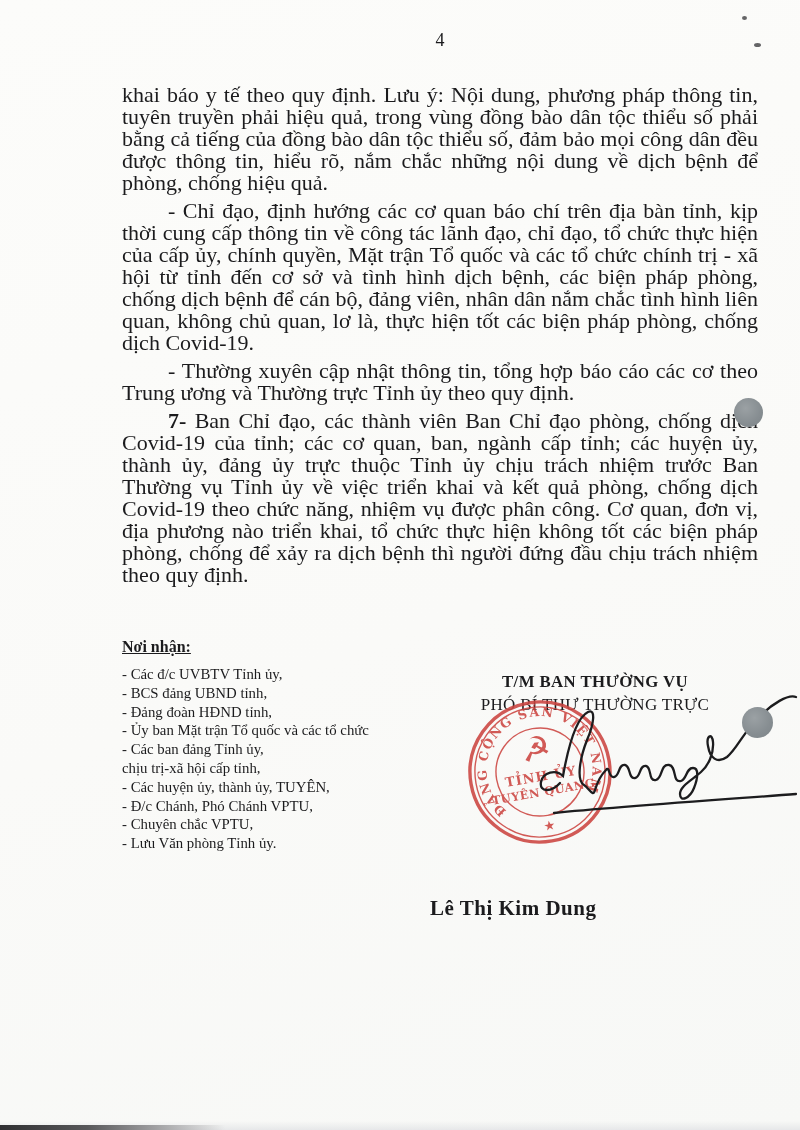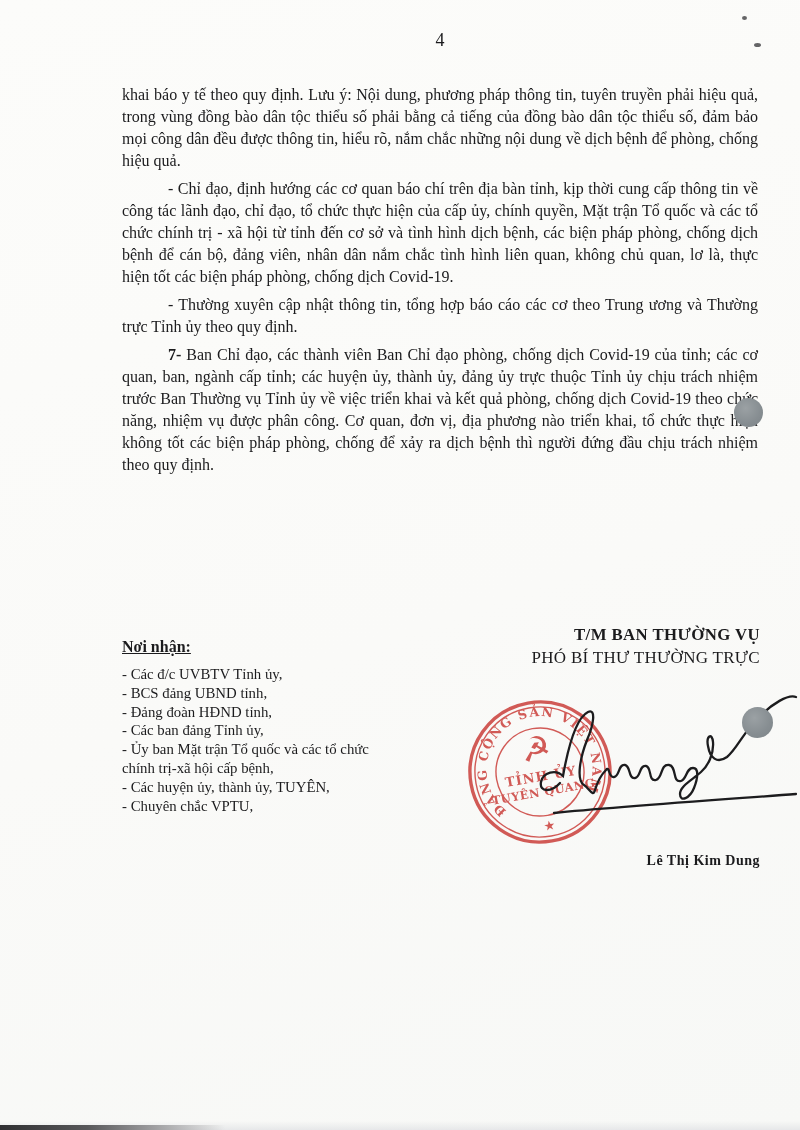--- a/index.html
+++ b/index.html
@@ -9,43 +9,43 @@
     background:linear-gradient(160deg,#fcfcfa 0%,#fafaf8 55%,#f7f8f6 100%);
     font-family:"Liberation Serif","DejaVu Serif",serif;
     color:#1b1b1d;
   }
   .page-number{
     position:absolute;top:30px;left:122px;width:636px;
     text-align:center;font-size:18px;
   }
   .body-text{
     position:absolute;top:84px;left:122px;width:636px;
-    font-size:16px;line-height:22px;
+    font-size:22px;line-height:22px;
   }
   .para{margin:0 0 6px 0;text-align:justify;}
   .para.indent{text-indent:46px;}
   .para b{font-weight:bold;}
   .recipients{
     position:absolute;top:638px;left:122px;width:300px;
   }
   .recipients-heading{
     font-size:16px;font-weight:bold;text-decoration:underline;
     margin-bottom:9px;
   }
   .recipient-line{
     font-size:14.8px;line-height:18.8px;
   }
   .sign-block{
-    position:absolute;top:625px;left:430px;width:330px;text-align:right;
+    position:absolute;top:672px;left:430px;width:330px;text-align:center;
   }
   .sign-authority{font-size:16.8px;font-weight:bold;letter-spacing:.4px;}
   .sign-title{font-size:17px;margin-top:3px;letter-spacing:.3px;}
   .signer-name{
-    position:absolute;top:853px;left:430px;width:330px;text-align:right;
-    font-size:14px;font-weight:bold;letter-spacing:.5px;
+    position:absolute;top:896px;left:430px;width:330px;text-align:left;
+    font-size:21px;font-weight:bold;letter-spacing:.5px;
   }
   .seal-area{position:absolute;top:630px;left:440px;width:360px;height:230px;z-index:3;pointer-events:none;}
   .punch-dot{
     position:absolute;border-radius:50%;z-index:5;
     background:radial-gradient(circle at 40% 35%, #9ba1a4 0%, #868d91 60%, #7c8387 100%);
   }
   .punch-dot.d1{left:734px;top:398px;width:29px;height:29px;}
   .punch-dot.d2{left:742px;top:707px;width:31px;height:31px;}
   .speck{position:absolute;background:#4a4a4c;border-radius:50%;opacity:.85;z-index:4;}
   .speck.s1{left:742px;top:16px;width:5px;height:4px;}
@@ -72,25 +72,27 @@
       <p class="para indent">- Thường xuyên cập nhật thông tin, tổng hợp báo cáo các cơ theo Trung ương và Thường trực Tỉnh ủy theo quy định.</p>
       <p class="para indent"><b>7-</b> Ban Chỉ đạo, các thành viên Ban Chỉ đạo phòng, chống dịch Covid-19 của tỉnh; các cơ quan, ban, ngành cấp tỉnh; các huyện ủy, thành ủy, đảng ủy trực thuộc Tỉnh ủy chịu trách nhiệm trước Ban Thường vụ Tỉnh ủy về việc triển khai và kết quả phòng, chống dịch Covid-19 theo chức năng, nhiệm vụ được phân công. Cơ quan, đơn vị, địa phương nào triển khai, tổ chức thực hiện không tốt các biện pháp phòng, chống để xảy ra dịch bệnh thì người đứng đầu chịu trách nhiệm theo quy định.</p>
     </div>
 
   <div class="recipients">
     <div class="recipients-heading">Nơi nhận:</div>
     <div>
         <div class="recipient-line">- Các đ/c UVBTV Tỉnh ủy,</div>
         <div class="recipient-line">- BCS đảng UBND tỉnh,</div>
         <div class="recipient-line">- Đảng đoàn HĐND tỉnh,</div>
+        <div class="recipient-line">- Ủy ban Mặt trận Tổ quốc và các tổ chức</div>
         <div class="recipient-line">- Các ban đảng Tỉnh ủy,</div>
-        <div class="recipient-line">- Ủy ban Mặt trận Tổ quốc và các tổ chức</div>
-        <div class="recipient-line">chính trị-xã hội cấp bệnh,</div>
+        <div class="recipient-line">chịu trị-xã hội cấp tỉnh,</div>
         <div class="recipient-line">- Các huyện ủy, thành ủy, TUYÊN,</div>
+        <div class="recipient-line">- Đ/c Chánh, Phó Chánh VPTU,</div>
         <div class="recipient-line">- Chuyên chắc VPTU,</div>
+        <div class="recipient-line">- Lưu Văn phòng Tỉnh ủy.</div>
       </div>
   </div>
 
   <div class="sign-block">
     <div class="sign-authority">T/M BAN THƯỜNG VỤ</div>
     <div class="sign-title">PHÓ BÍ THƯ THƯỜNG TRỰC</div>
   </div>
 
   <svg class="seal-area" viewBox="0 0 360 230" width="360" height="230">
     <defs>

